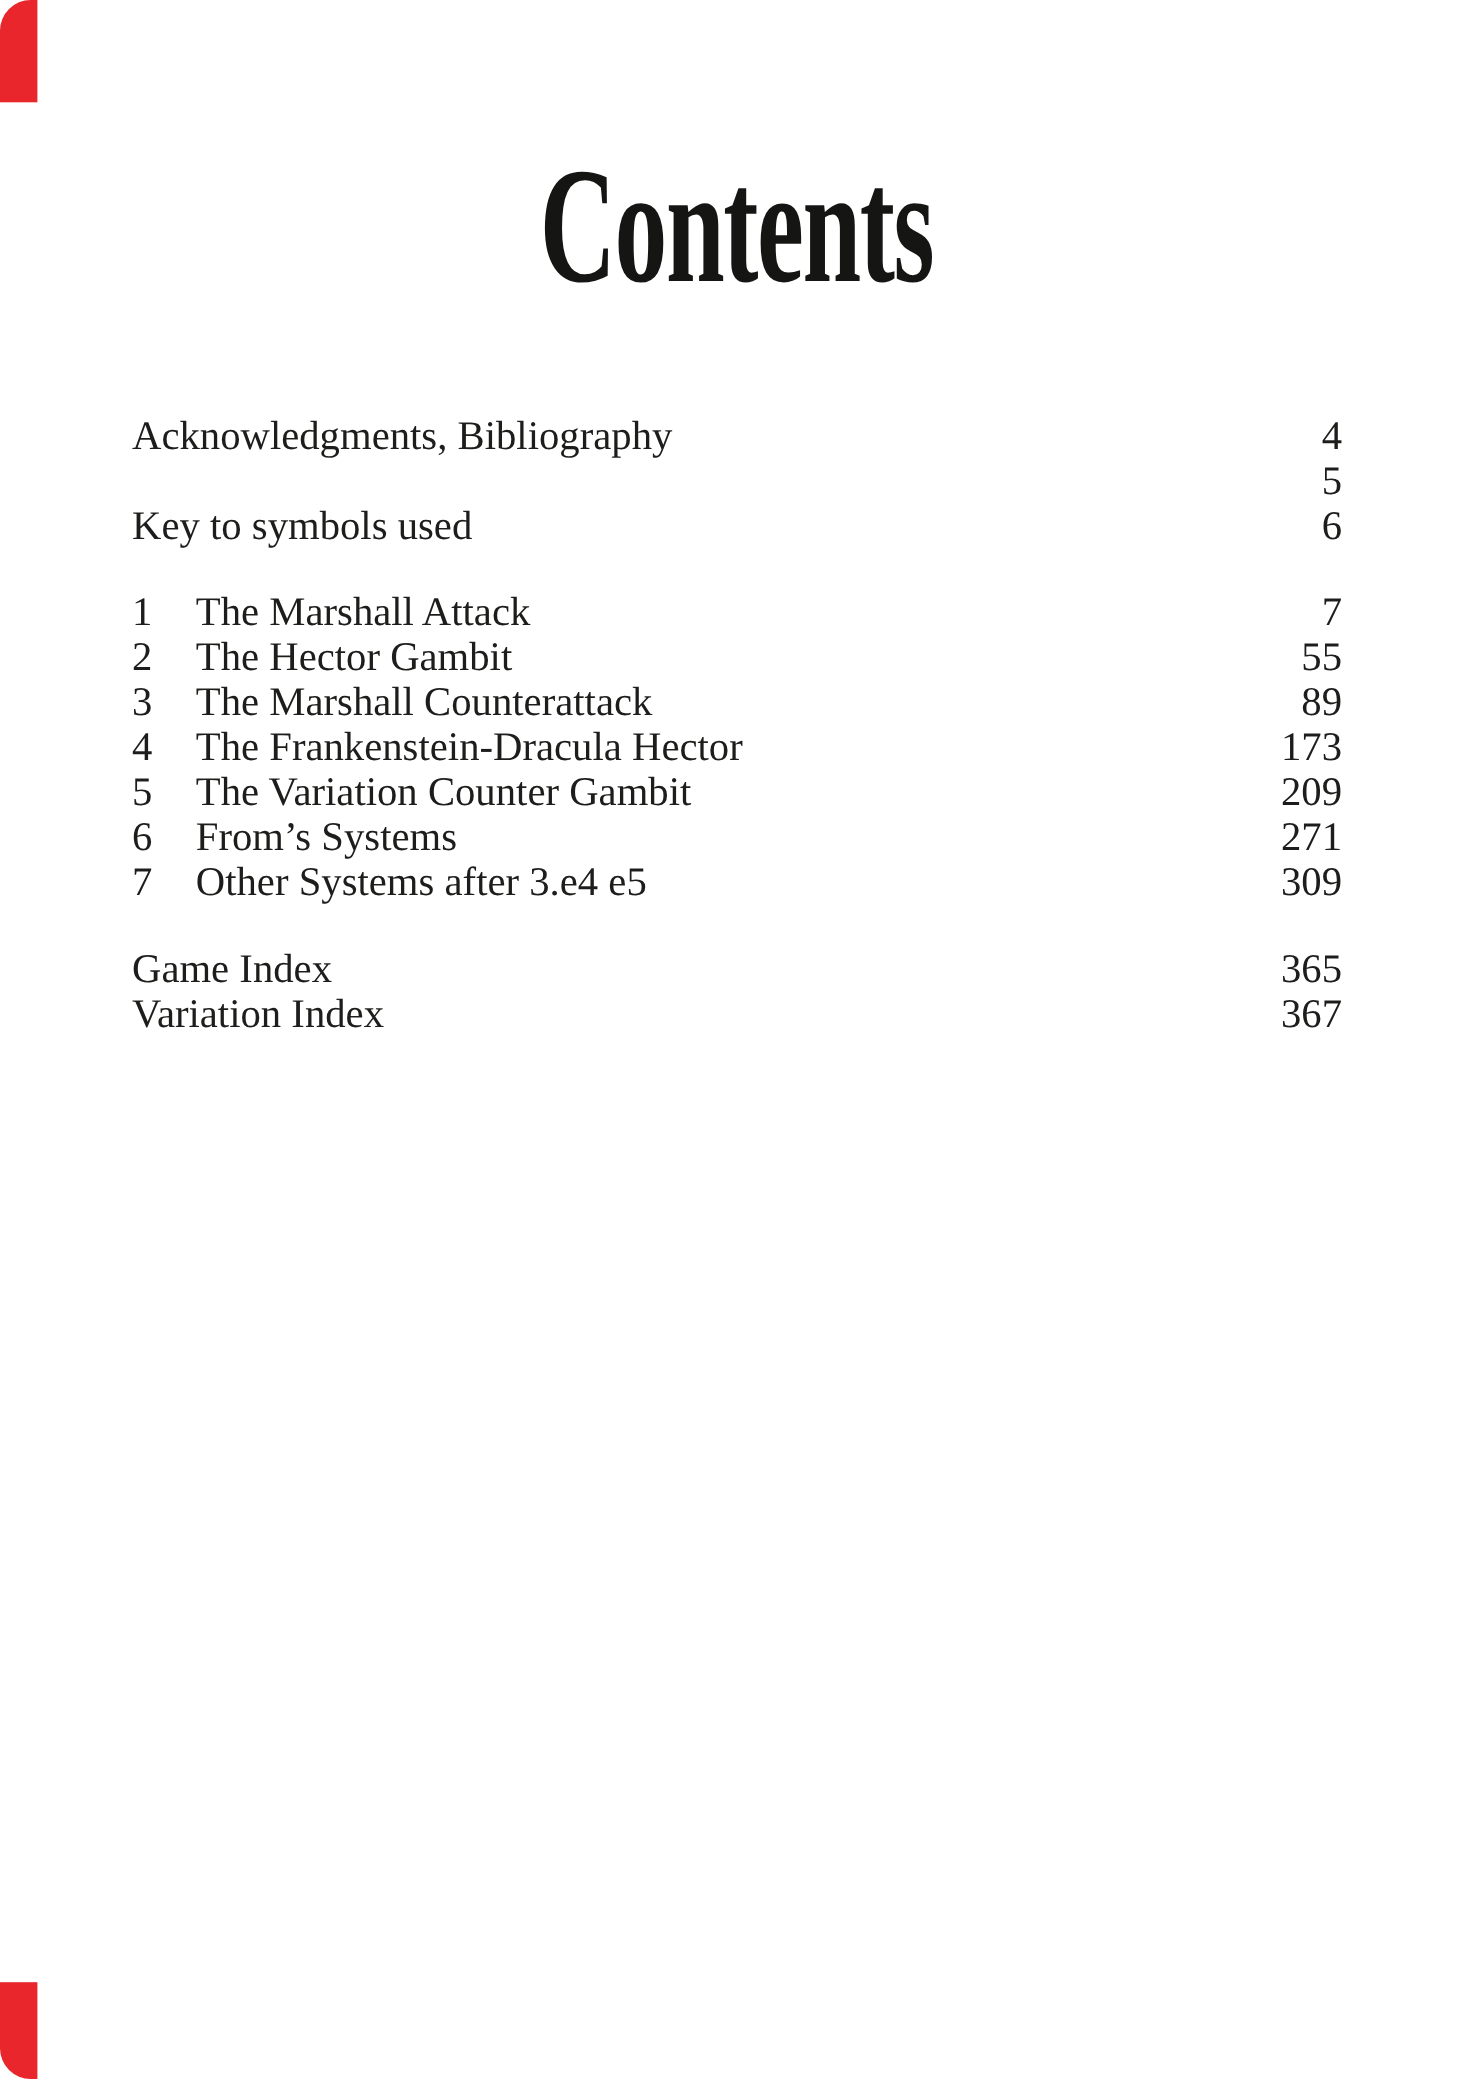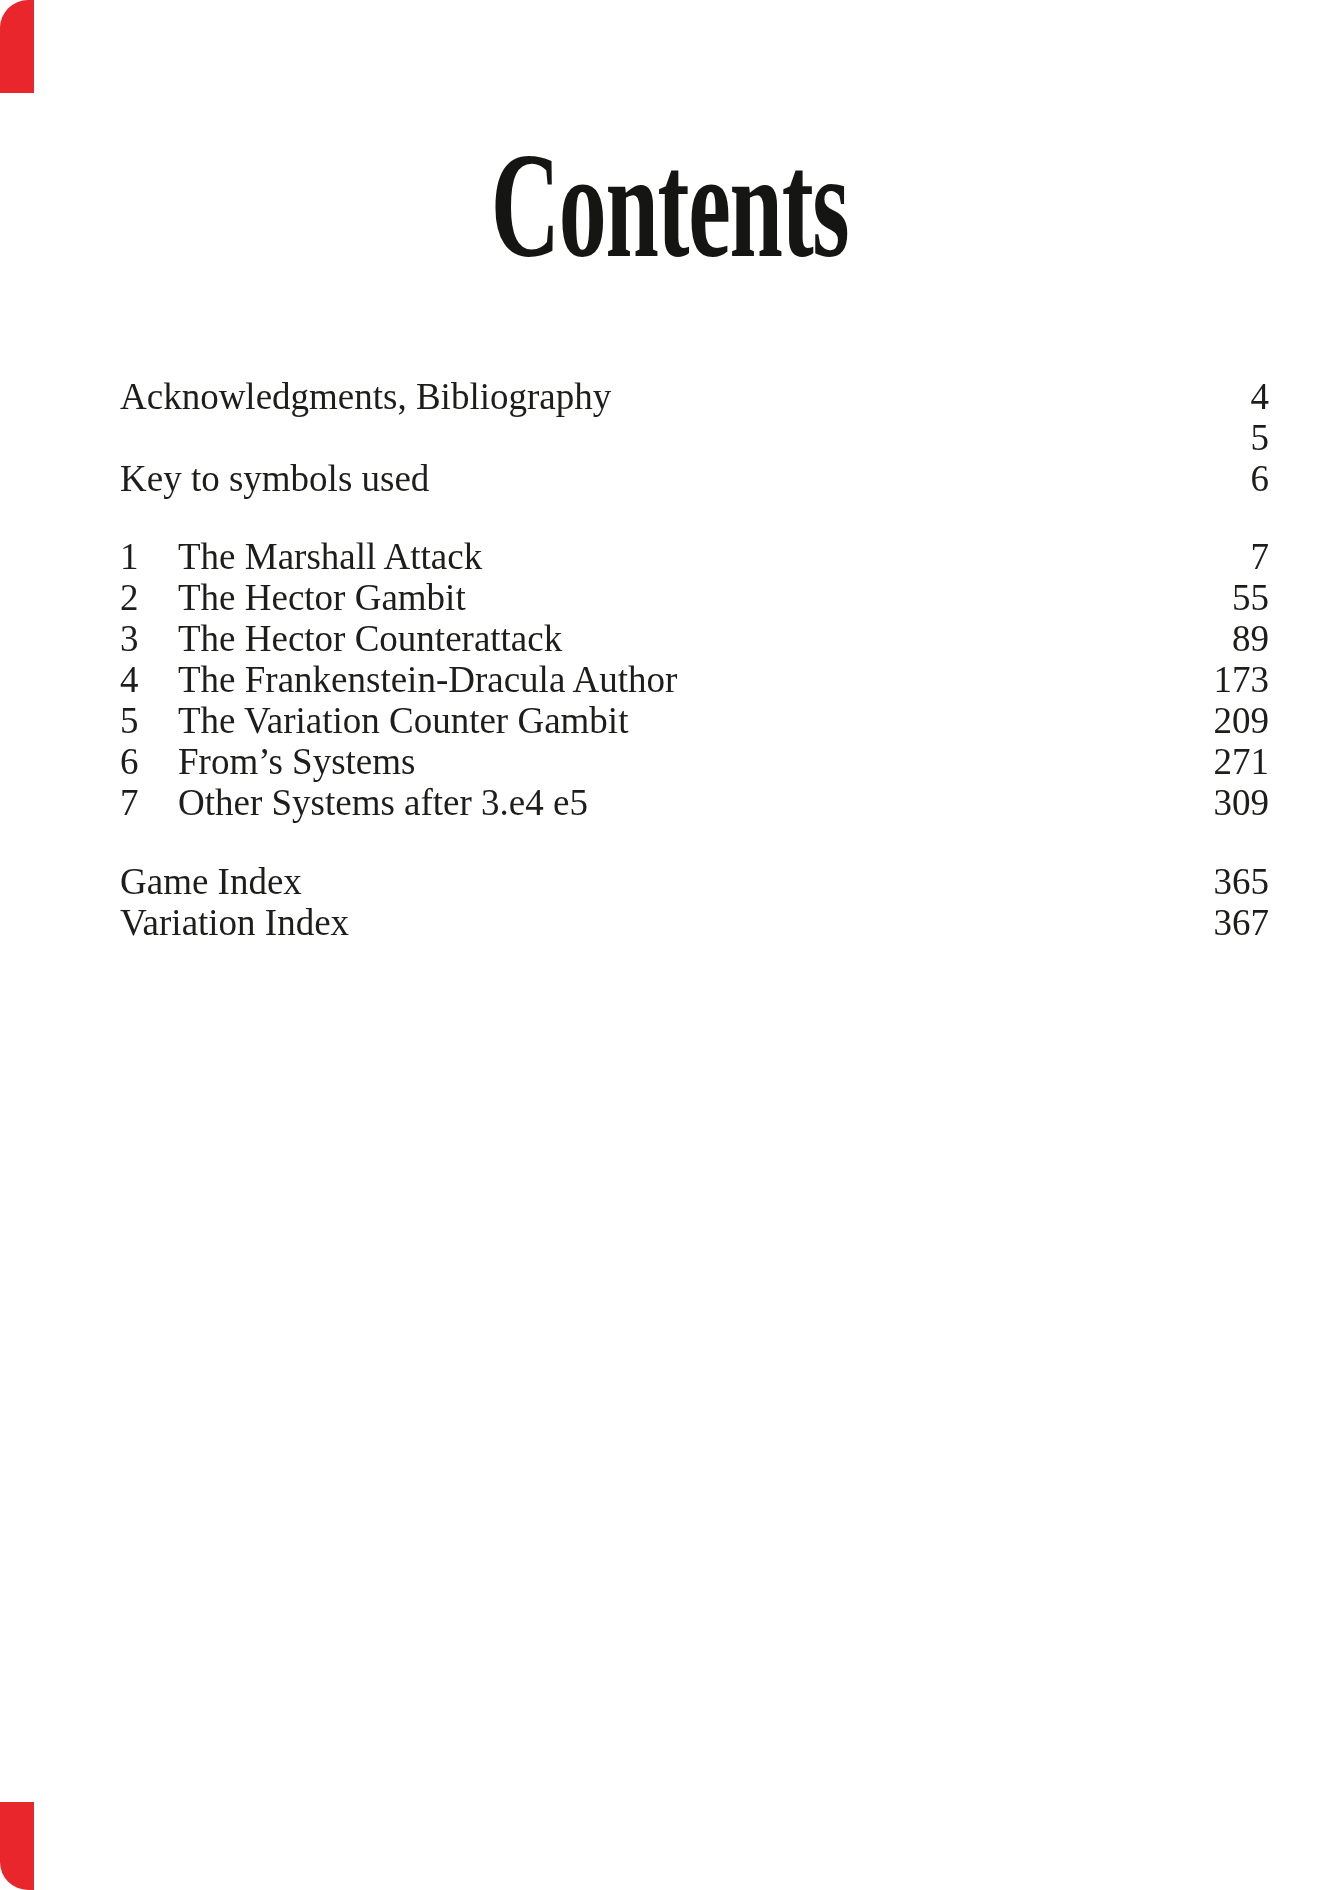--- a/index.html
+++ b/index.html
@@ -35,21 +35,21 @@
   .title-inner {
     display: inline-block;
     transform: scaleX(0.64);
     transform-origin: 50% 50%;
     white-space: nowrap;
   }
 
   .toc {
     margin-top: 96px;
     padding-left: 120px;
-    padding-right: 70px;
+    padding-right: 119px;
     font-size: 37px;
     line-height: 41px;
   }
   .sec { margin: 0; }
   .sec-chapters { margin-top: 37px; }
   .sec-indices  { margin-top: 38px; font-family: Liberation Serif, serif; }
 
   .row {
     display: flex;
     align-items: baseline;
@@ -98,26 +98,26 @@
         <span class="ch-title">The Marshall Attack</span>
         <span class="pg">7</span>
       </div>
       <div class="row">
         <span class="num">2</span>
         <span class="ch-title">The Hector Gambit</span>
         <span class="pg">55</span>
       </div>
       <div class="row">
         <span class="num">3</span>
-        <span class="ch-title">The Hector Counterattack</span>
+        <span class="ch-title">The Marshall Counterattack</span>
         <span class="pg">89</span>
       </div>
       <div class="row">
         <span class="num">4</span>
-        <span class="ch-title">The Frankenstein-Dracula Author</span>
+        <span class="ch-title">The Frankenstein-Dracula Hector</span>
         <span class="pg">173</span>
       </div>
       <div class="row">
         <span class="num">5</span>
         <span class="ch-title">The Variation Counter Gambit</span>
         <span class="pg">209</span>
       </div>
       <div class="row">
         <span class="num">6</span>
         <span class="ch-title">From’s Systems</span>

